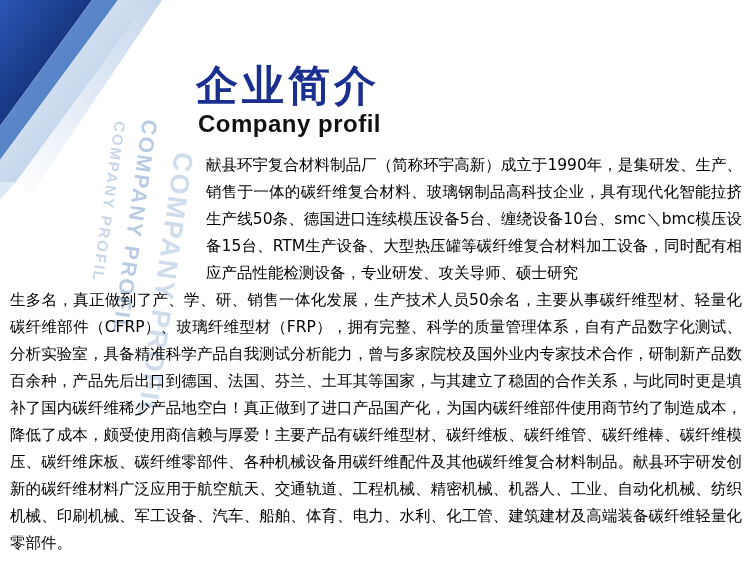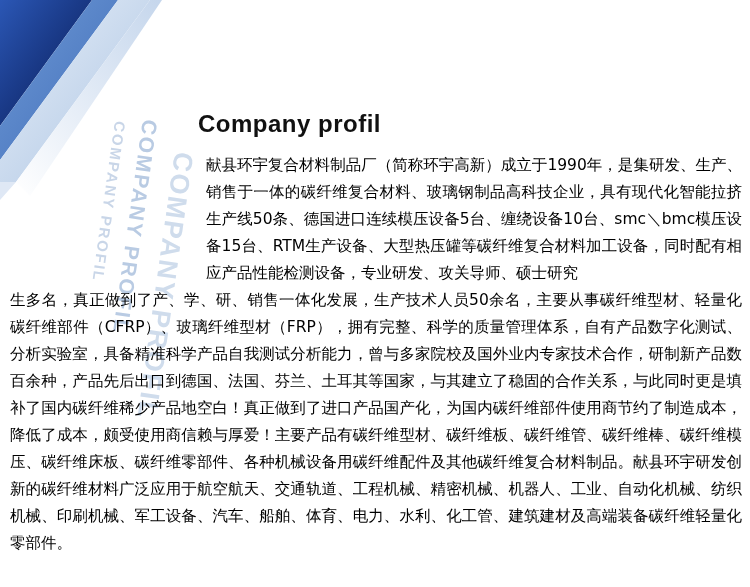--- a/index.html
+++ b/index.html
@@ -143,19 +143,20 @@
 
     <polygon points="150,0 162,0 30,196 16,182" fill="url(#gradPale)"></polygon>
 
     <polygon points="0,182 16,182 0,200" fill="#dfe8f5"></polygon>
   </svg>
 
   <div class="vertical-text vtext-1">COMPANY PROFIL</div>
   <div class="vertical-text vtext-2">COMPANY PROFIL</div>
   <div class="vertical-text vtext-3">COMPANY PROFIL</div>
 
+  <div class="title-cn">企业简介</div>
   <div class="title-en">Company profil</div>
 
   <div class="body-text">
     <span class="indent-block first-para">        献县环宇复合材料制品厂（简称环宇高新）成立于1990年，是集研发、生产、销售于一体的碳纤维复合材料、玻璃钢制品高科技企业，具有现代化智能拉挤生产线50条、德国进口连续模压设备5台、缠绕设备10台、smc＼bmc模压设备15台、RTM生产设备、大型热压罐等碳纤维复合材料加工设备，同时配有相应产品性能检测设备，专业研发、攻关导师、硕士研究</span><span>生多名，真正做到了产、学、研、销售一体化发展，生产技术人员50余名，主要从事碳纤维型材、轻量化碳纤维部件（CFRP）、玻璃纤维型材（FRP），拥有完整、科学的质量管理体系，自有产品数字化测试、分析实验室，具备精准科学产品自我测试分析能力，曾与多家院校及国外业内专家技术合作，研制新产品数百余种，产品先后出口到德国、法国、芬兰、土耳其等国家，与其建立了稳固的合作关系，与此同时更是填补了国内碳纤维稀少产品地空白！真正做到了进口产品国产化，为国内碳纤维部件使用商节约了制造成本，降低了成本，颇受使用商信赖与厚爱！主要产品有碳纤维型材、碳纤维板、碳纤维管、碳纤维棒、碳纤维模压、碳纤维床板、碳纤维零部件、各种机械设备用碳纤维配件及其他碳纤维复合材料制品。献县环宇研发创新的碳纤维材料广泛应用于航空航天、交通轨道、工程机械、精密机械、机器人、工业、自动化机械、纺织机械、印刷机械、军工设备、汽车、船舶、体育、电力、水利、化工管、建筑建材及高端装备碳纤维轻量化零部件。</span>
   </div>
 
 </div>
 
 </body></html>

